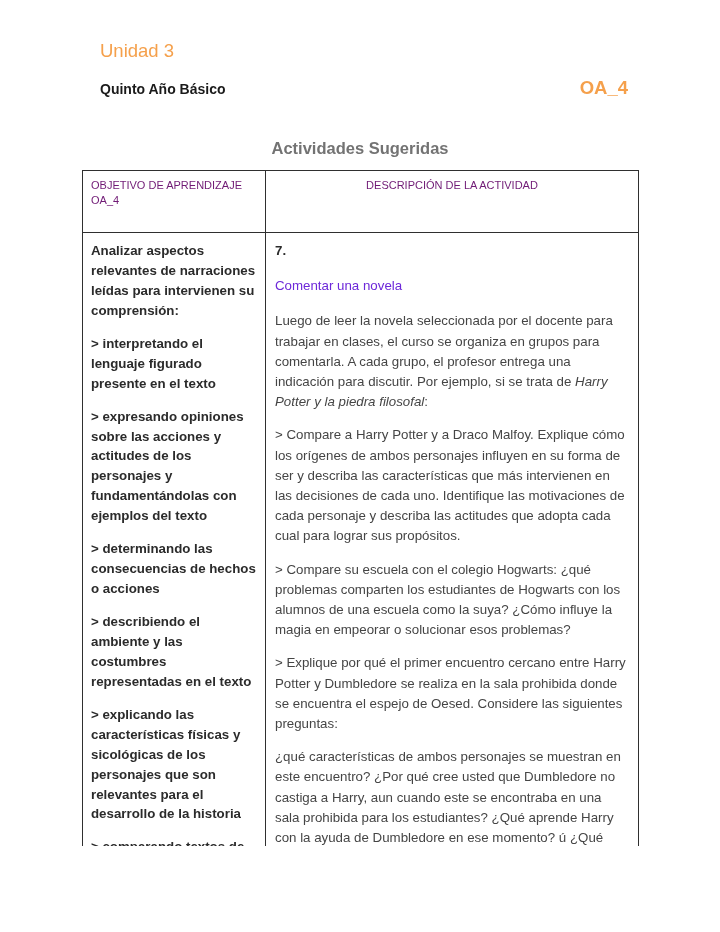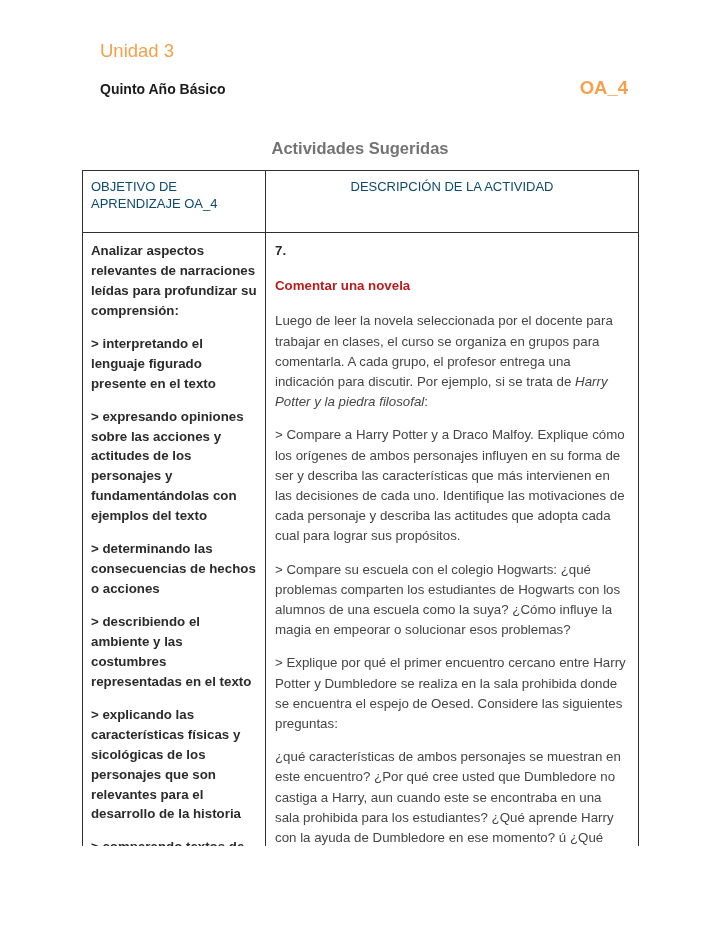--- a/index.html
+++ b/index.html
@@ -87,22 +87,22 @@
     border: 1px solid #2f2f2f;
     vertical-align: top;
     padding: 0;
   }
   .col-left  { width: 183px; }
   .col-right { width: 373px; }
 
   .th-cell {
     height: 54px;
     padding: 7px 8px 0 8px !important;
-    font-size: 13px;
-    color: #0c4a6e;
+    font-size: 11px;
+    color: #701a75;
     line-height: 1.33;
   }
   .th-left   { text-align: left; }
   .th-right  { text-align: center; }
 
   .body-cell-left {
     padding: 8px 8px 6px 8px !important;
     font-size: 13.3px;
     font-weight: bold;
     color: #2b2b2b;
@@ -116,21 +116,21 @@
   }
   .body-cell-left p,
   .body-cell-right p {
     margin: 0 0 13px 0;
   }
   .body-cell-left p:last-child,
   .body-cell-right p:last-child {
     margin-bottom: 0;
   }
   .num-line { margin: 0 0 15px 0 !important; font-weight: bold; color: #2b2b2b; }
-  .sub-head { margin: 0 0 15px 0 !important; font-weight: bold; color: #b91c1c; }
+  .sub-head { margin: 0 0 15px 0 !important; font-weight: normal; color: #6d28d9; }
   .bk-title { font-style: italic; }
 
   
   .table-clip {
     position: absolute;
     left: 0;
     top: 0;
     width: 720px;
     height: 846px;
     overflow: hidden;
@@ -158,21 +158,21 @@
     <col class="col-right">
   </colgroup>
   <tbody>
     <tr>
       <td class="th-cell th-left">OBJETIVO DE APRENDIZAJE OA_4</td>
       <td class="th-cell th-right">DESCRIPCIÓN DE LA ACTIVIDAD</td>
     </tr>
     <tr>
 
       <td class="body-cell-left">
-        <p>Analizar aspectos relevantes de narraciones leídas para profundizar su comprensión:</p>
+        <p>Analizar aspectos relevantes de narraciones leídas para intervienen su comprensión:</p>
         <p>&gt; interpretando el lenguaje figurado presente en el texto</p>
         <p>&gt; expresando opiniones sobre las acciones y actitudes de los personajes y fundamentándolas con ejemplos del texto</p>
         <p>&gt; determinando las consecuencias de hechos o acciones</p>
         <p>&gt; describiendo el ambiente y las costumbres representadas en el texto</p>
         <p>&gt; explicando las características físicas y sicológicas de los personajes que son relevantes para el desarrollo de la historia</p>
         <p>&gt; comparando textos de autores diferentes y justificando su</p>
       </td>
 
       <td class="body-cell-right">
         <p class="num-line">7.</p>

